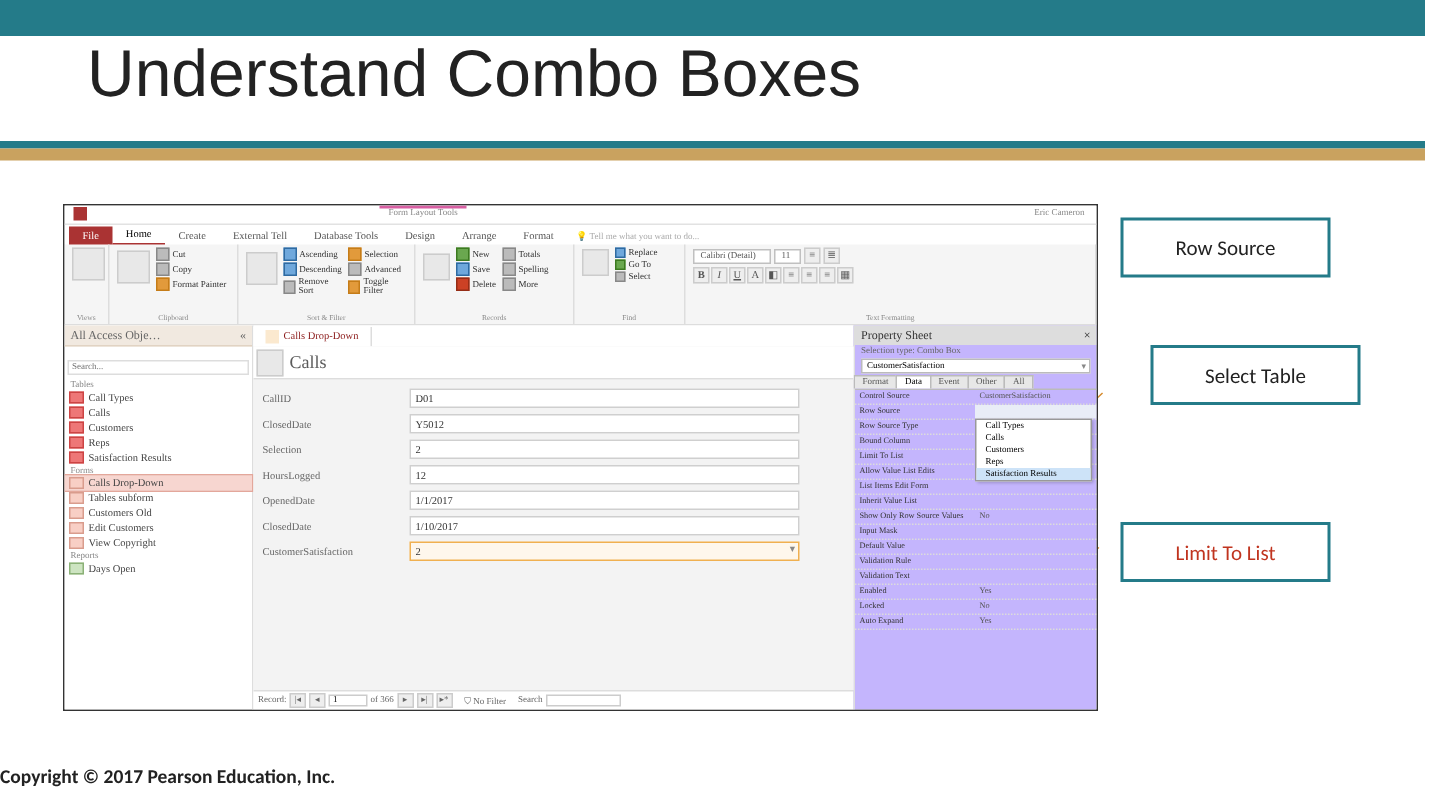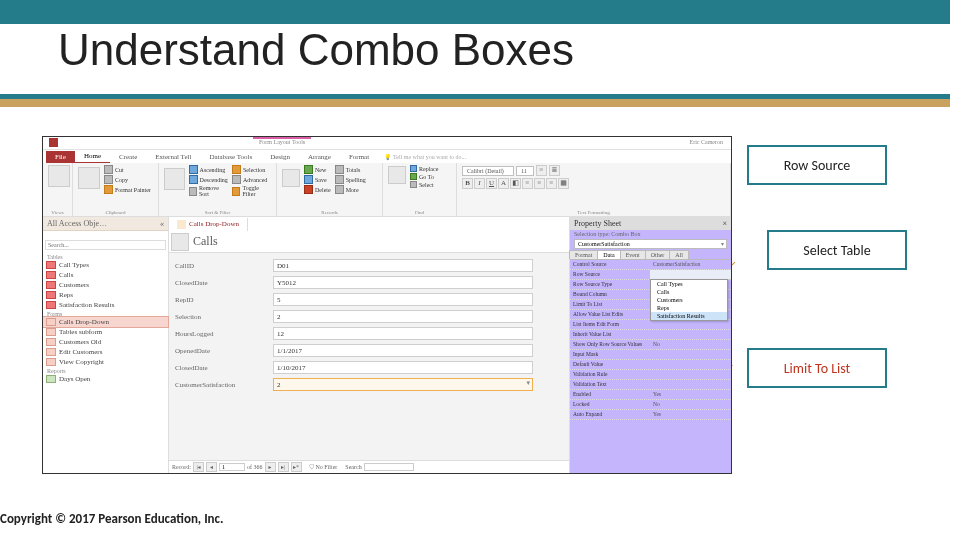--- a/index.html
+++ b/index.html
@@ -380,24 +380,20 @@
         <div class="form-grid">
           <div class="frow">
               <div class="flab">CallID</div>
               <div class="fval">D01</div>
             </div>
           <div class="frow">
               <div class="flab">ClosedDate</div>
               <div class="fval">Y5012</div>
             </div>
           <div class="frow">
-              <div class="flab">RepID</div>
-              <div class="fval">5</div>
-            </div>
-          <div class="frow">
               <div class="flab">Selection</div>
               <div class="fval">2</div>
             </div>
           <div class="frow">
               <div class="flab">HoursLogged</div>
               <div class="fval">12</div>
             </div>
           <div class="frow">
               <div class="flab">OpenedDate</div>
               <div class="fval">1/1/2017</div>

